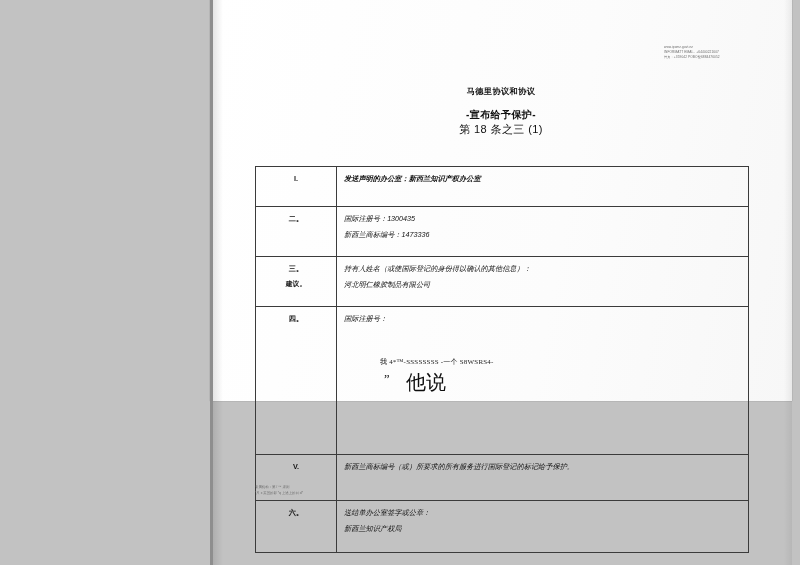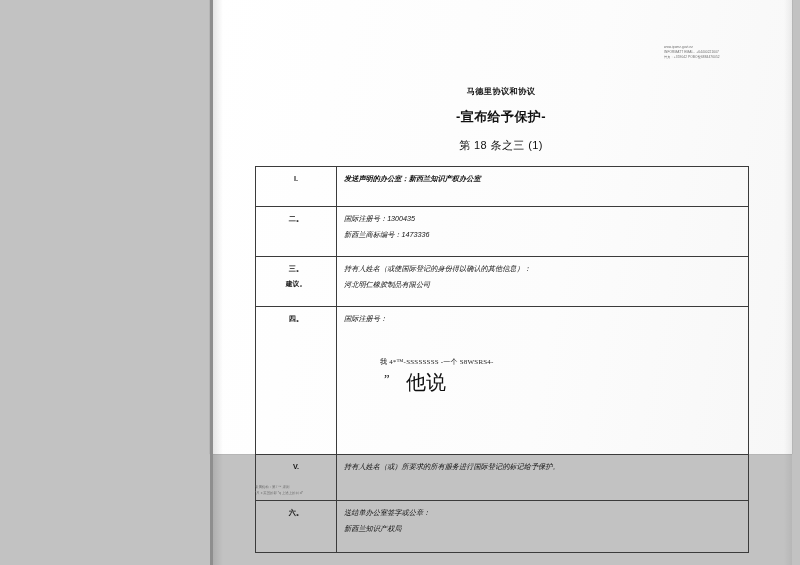--- a/index.html
+++ b/index.html
@@ -19,21 +19,21 @@
     width: 800px;
     height: 565px;
     background: #c2c2c2;
   }
   
   .sheet {
     position: absolute;
     left: 210px;
     top: 0px;
     width: 582px;
-    height: 454px;
+    height: 401px;
     background: #a3a3a3;
     box-shadow: 0 0 1px rgba(0,0,0,0.35);
   }
   .sheet-inner {
     position: absolute;
     left: 0; top: 0; right: 0; bottom: 0;
     background: linear-gradient(100deg, #ffffff 0%, #fcfcfc 60%, #f7f7f7 100%);
   }
   
   .gutter {
@@ -68,21 +68,21 @@
     color: #111;
   }
   .title-line {
     font-size: 8.2px;
     font-weight: bold;
     letter-spacing: 0.4px;
     margin-bottom: 11px;
     color: #101010;
   }
   .title-line.t2 { margin-bottom: 12px; }
-  .title-line.t3 { font-size: 13px; margin-bottom: 12px; }
+  .title-line.t3 { font-size: 10px; margin-bottom: 0; }
   .title-line.t4 { font-size: 11px; font-weight: normal; margin-bottom: 0; }
 
   
   .doc-table {
     position: absolute;
     left: 45px;
     top: 166px;
     width: 494px;
     border-collapse: collapse;
     table-layout: fixed;
@@ -241,21 +241,21 @@
                 <div class="mark-line">我 4*™-SSSSSSSS -一个 S8WSRS4-</div>
                 <div class="mark-quote">”</div>
                 <div class="mark-big">他说</div>
               </div>
             </td>
           </tr>
 
           <tr class="row5">
             <td class="col-num">V.</td>
             <td class="cell-body">
-              <p>持有人姓名（或）所要求的所有服务进行国际登记的标记给予保护。</p>
+              <p>新西兰商标编号（或）所要求的所有服务进行国际登记的标记给予保护。</p>
             </td>
           </tr>
 
           <tr class="row6">
             <td class="col-num">六。</td>
             <td class="cell-body">
               <p>送结单办公室签字或公章：</p>
               <p>新西兰知识产权局</p>
             </td>
           </tr>

